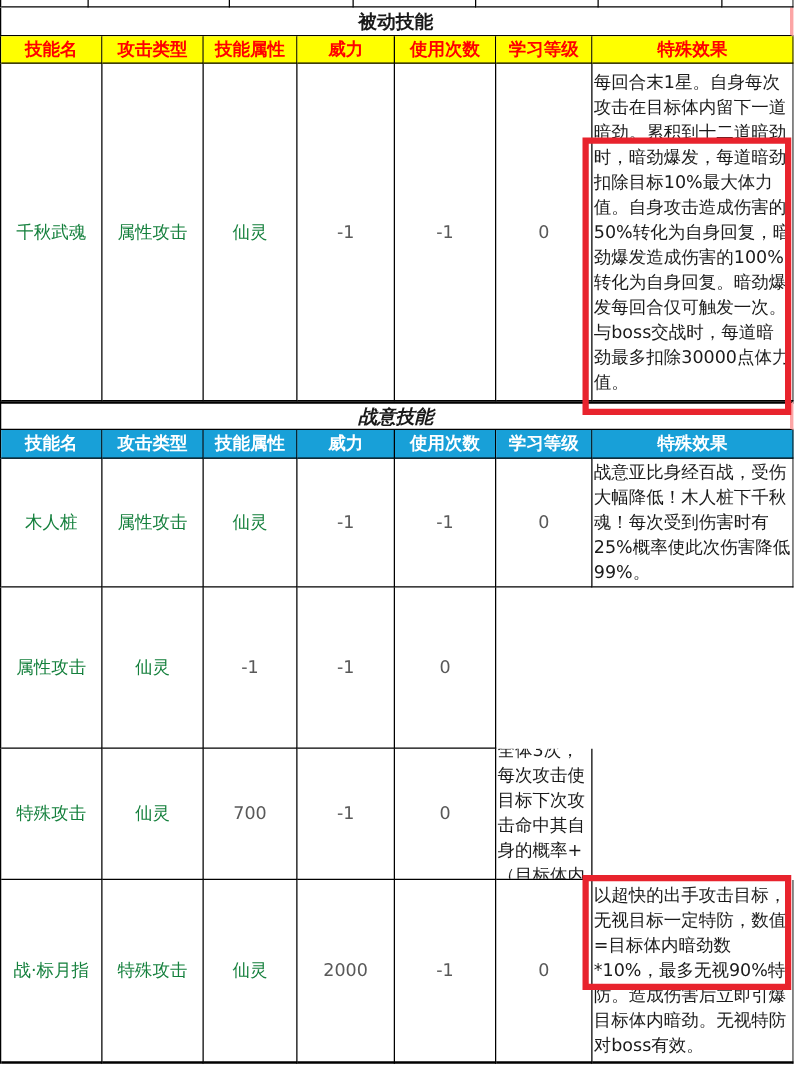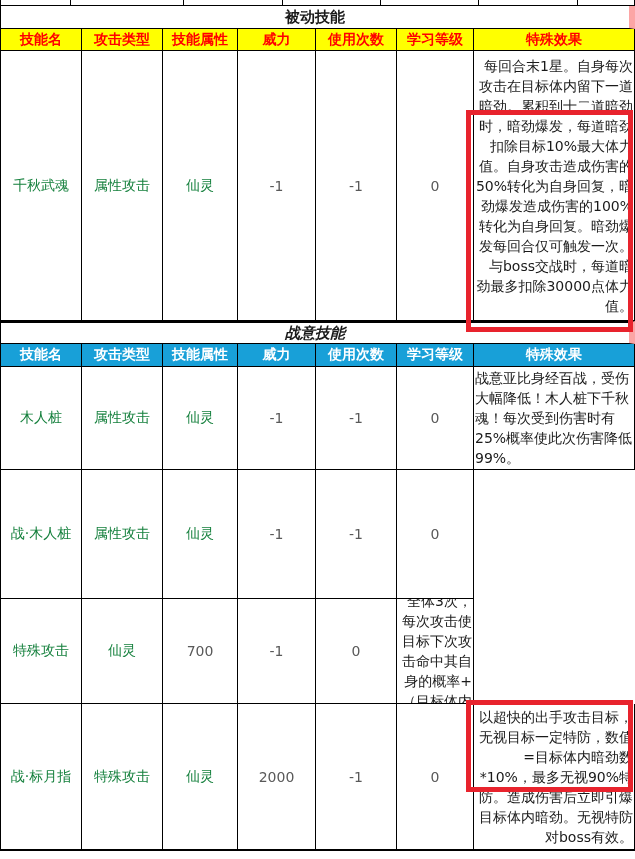--- a/index.html
+++ b/index.html
@@ -26,21 +26,21 @@
   .stub-row .cell{border-bottom:1px solid #000;}
   .cell{
     box-sizing:border-box;
     border-right:1px solid #000;
     border-bottom:1px solid #000;
     display:flex;align-items:center;justify-content:center;
     overflow:hidden;
   }
   .title-row{
     box-sizing:border-box;
-    border-left:1px solid #000;border-right:6px solid #fca5a5;border-bottom:1px solid #000;
+    border-left:1px solid #000;border-right:3px solid #fca5a5;border-bottom:1px solid #000;
     display:flex;align-items:center;justify-content:center;
     font-weight:bold;font-size:15px;color:#1a1a1a;
     height:23px;background:#fff;
   }
   .divider-top{border-top:2px solid #000;font-style:italic;}
   .hdr-passive .cell{
     background:var(--passive_header_bg,#ffff00);
     color:var(--passive_header_text,#ff0000);
     font-weight:bold;font-size:14px;
     height:22px;
@@ -48,21 +48,21 @@
   .hdr-battle .cell{
     background:var(--battle_header_bg,#18a0d8);
     color:var(--battle_header_text,#ffffff);
     font-weight:bold;font-size:14px;
     height:23px;
   }
   .name{font-size:14px;color:#15803d;}
   .num{font-size:14px;color:#595959;}
   .effect{
     font-size:14px;color:#1a1a1a;
-    line-height:20px;text-align:right;
+    line-height:20px;text-align:left;
     padding:1px 1px;
     justify-content:center;
   }
   .effect.left{text-align:left;justify-content:flex-start;}
   .h270{height:270px;} .h103{height:103px;} .h129{height:129px;}
   .h105{height:105px;} .h147 .cell{border-bottom-width:2px;} .h147{height:147px;}
   .annot{
     position:absolute;
     box-sizing:border-box;
     border:5px solid var(--annotation_red,#e8232d);
@@ -127,21 +127,20 @@
       <div class="cell name">木人桩</div>
       <div class="cell name">属性攻击</div>
       <div class="cell name">仙灵</div>
       <div class="cell num">-1</div>
       <div class="cell num">-1</div>
       <div class="cell num">0</div>
       <div class="cell effect left">战意亚比身经百战，受伤大幅降低！木人桩下千秋魂！每次受到伤害时有25%概率使此次伤害降低99%。</div>
     </div>
 
     <div class="row h129">
-      <div class="cell name">战·木人桩</div>
       <div class="cell name">属性攻击</div>
       <div class="cell name">仙灵</div>
       <div class="cell num">-1</div>
       <div class="cell num">-1</div>
       <div class="cell num">0</div>
     </div>
 
     <div class="row h105">
       <div class="cell name">特殊攻击</div>
       <div class="cell name">仙灵</div>

